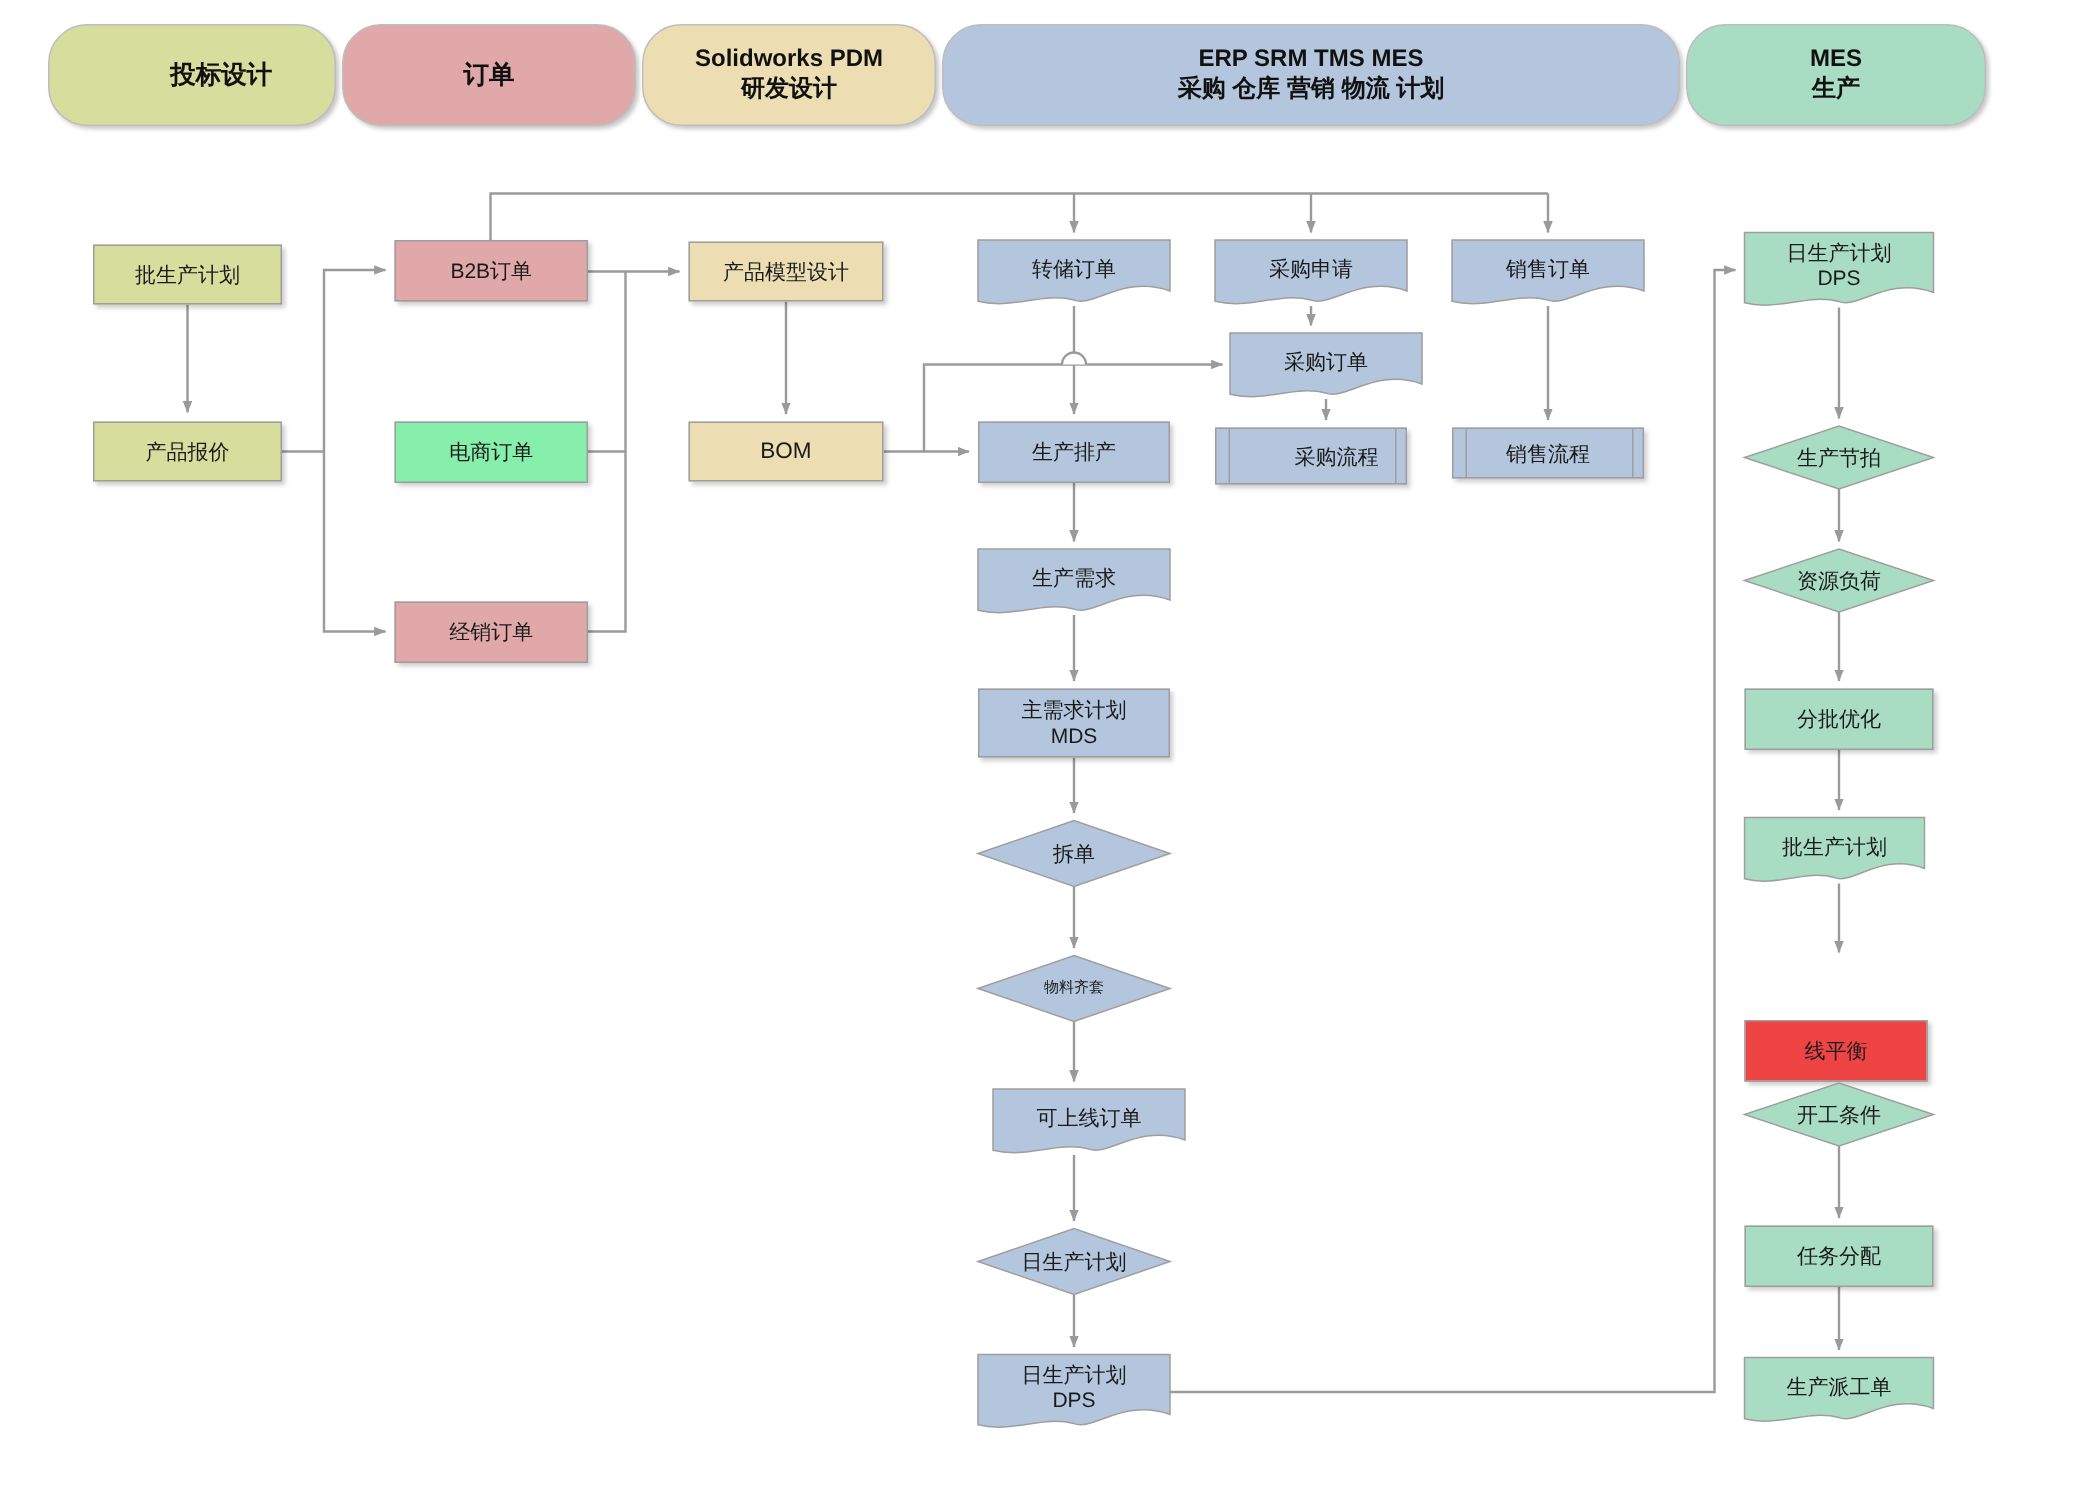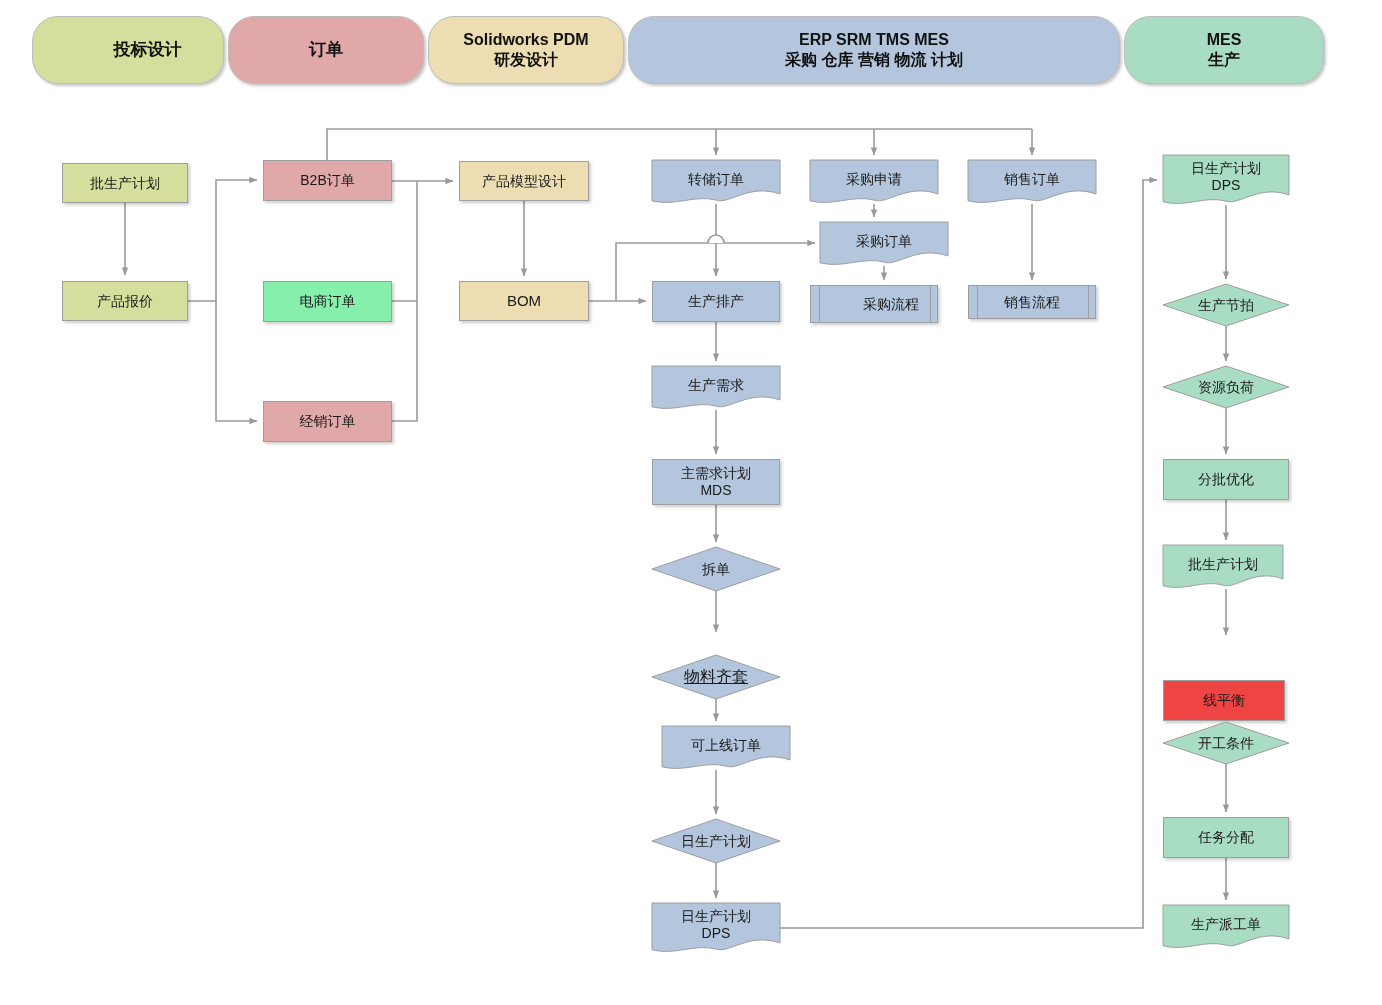--- a/index.html
+++ b/index.html
@@ -140,21 +140,21 @@
         </svg><span class="lbl" style="margin-top: -6px;">转储订单</span></div>
       <div class="node rect" style="left: 652px; top: 281px; width: 128px; height: 41px; font-size: 14px; background: rgb(179, 198, 221);"><span class="lbl">生产排产</span></div>
       <div class="node shape" style="left: 652px; top: 366px; width: 128px; height: 44px; font-size: 14px;"><svg viewBox="0 0 128 44" preserveAspectRatio="none">
           <path d="M0,0 L128,0 L128,34 C97.28,23 76.8,45 64,40.05 C42.24,34.55 23.04,46.65 0,40.82 Z" fill="#b3c6dd" stroke="#9e9e9e" stroke-width="1"></path>
         </svg><span class="lbl" style="margin-top: -6px;">生产需求</span></div>
       <div class="node rect" style="left: 652px; top: 459px; width: 128px; height: 46px; font-size: 14px; background: rgb(179, 198, 221);"><span class="lbl">主需求计划
 MDS</span></div>
       <div class="node shape" style="left: 652px; top: 547px; width: 128px; height: 44px; font-size: 14px;"><svg viewBox="0 0 128 44" preserveAspectRatio="none">
           <path d="M0,22 L64,0 L128,22 L64,44 Z" fill="#b3c6dd" stroke="#9e9e9e" stroke-width="1"></path>
         </svg><span class="lbl">拆单</span></div>
-      <div class="node shape" style="left: 652px; top: 655px; width: 128px; height: 44px; font-size: 16px; text-decoration: underline;"><svg viewBox="0 0 128 44" preserveAspectRatio="none">
+      <div class="node shape" style="left: 652px; top: 637px; width: 128px; height: 44px; font-size: 10px;"><svg viewBox="0 0 128 44" preserveAspectRatio="none">
           <path d="M0,22 L64,0 L128,22 L64,44 Z" fill="#b3c6dd" stroke="#9e9e9e" stroke-width="1"></path>
         </svg><span class="lbl">物料齐套</span></div>
       <div class="node shape" style="left: 652px; top: 726px; width: 128px; height: 44px; font-size: 14px; margin-left: 10px;"><svg viewBox="0 0 128 44" preserveAspectRatio="none">
           <path d="M0,0 L128,0 L128,34 C97.28,23 76.8,45 64,40.05 C42.24,34.55 23.04,46.65 0,40.82 Z" fill="#b3c6dd" stroke="#9e9e9e" stroke-width="1"></path>
         </svg><span class="lbl" style="margin-top: -6px;">可上线订单</span></div>
       <div class="node shape" style="left: 652px; top: 819px; width: 128px; height: 44px; font-size: 14px;"><svg viewBox="0 0 128 44" preserveAspectRatio="none">
           <path d="M0,22 L64,0 L128,22 L64,44 Z" fill="#b3c6dd" stroke="#9e9e9e" stroke-width="1"></path>
         </svg><span class="lbl">日生产计划</span></div>
       <div class="node shape" style="left: 652px; top: 903px; width: 128px; height: 50px; font-size: 14px;"><svg viewBox="0 0 128 50" preserveAspectRatio="none">
           <path d="M0,0 L128,0 L128,40 C97.28,29 76.8,51 64,46.05 C42.24,40.55 23.04,52.65 0,46.82 Z" fill="#b3c6dd" stroke="#9e9e9e" stroke-width="1"></path>

